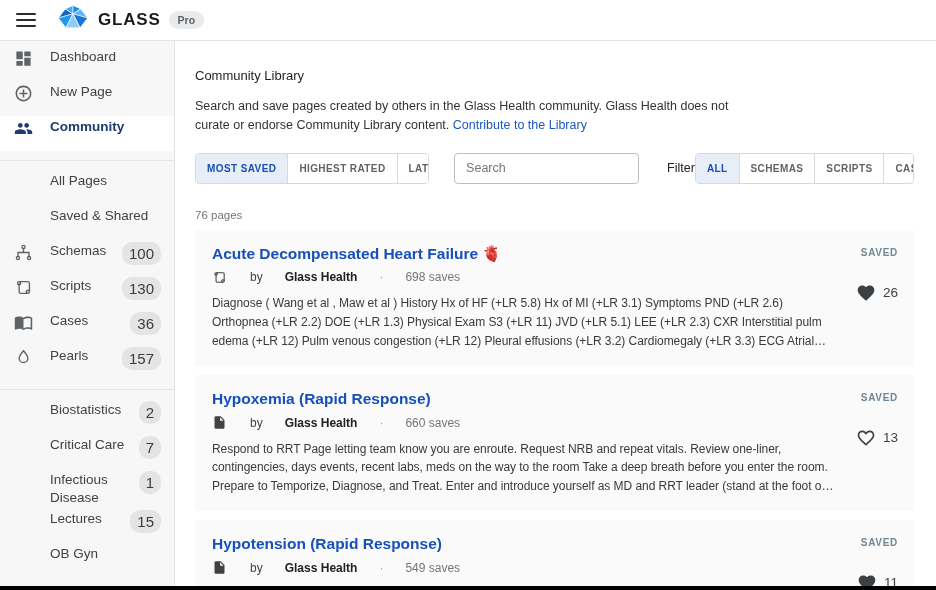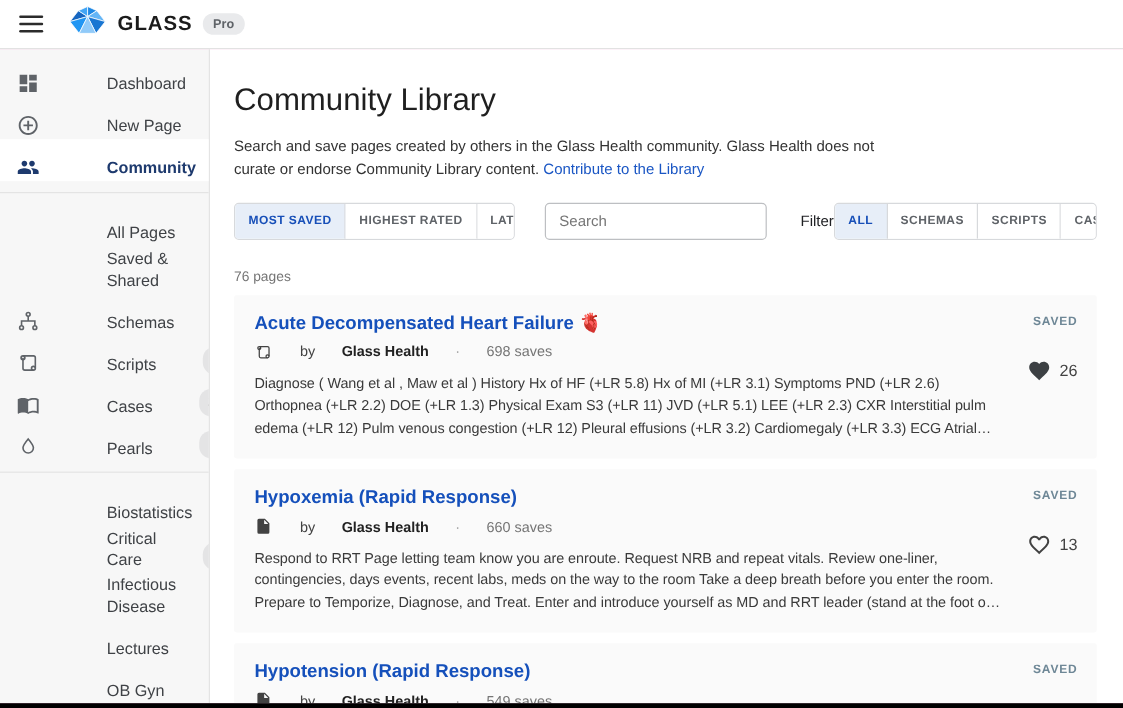--- a/index.html
+++ b/index.html
@@ -1,55 +1,55 @@
 <!DOCTYPE html>
 <html><head>
 <meta charset="utf-8">
 <style>
   * { box-sizing: border-box; margin: 0; padding: 0; }
   body { font-family: "Liberation Sans", "DejaVu Sans", sans-serif; background: #fff; }
-  .app { width: 936px; height: 590px; position: relative; overflow: hidden; background: #f9a8d4; }
+  .app { width: 936px; height: 590px; position: relative; overflow: hidden; background: #000000; }
 
   
   .topbar { height: 41px; display: flex; align-items: center; padding: 0 14px; gap: 14px;
             border-bottom: 1px solid #e2e2e2; background: #fff; }
   .hamburger { width: 20px; height: 14px; display: flex; flex-direction: column;
                justify-content: space-between; cursor: pointer; margin: 0 6px 0 2px; }
   .hamburger span { height: 2px; background: #2b2b2b; border-radius: 1px; }
   .brand-wrap { display: flex; align-items: center; gap: 8px; }
   .brand-name { font-size: 17px; font-weight: 800; letter-spacing: 0.8px; color: #1b1b1b; }
   .pro-badge { background: #e9eaec; color: #5f6368; font-size: 10.5px; font-weight: 600;
                border-radius: 10px; padding: 3px 9px; }
 
   
   .shell { display: flex; height: 545px; }
 
   
   .sidebar { width: 175px; background: #f7f7f7; border-right: 1px solid #e4e4e4;
              padding: 5px 0 0 0; flex-shrink: 0; overflow: hidden; }
-  .side-item { display: flex; align-items: flex-end; min-height: 35px; padding: 2px 13px;
-               cursor: pointer; gap: 39px; }
+  .side-item { display: flex; align-items: flex-start; min-height: 35px; padding: 2px 13px;
+               cursor: pointer; }
   .side-icon { width: 20px; height: 20px; display: inline-flex; align-items: center;
                justify-content: center; color: #5f6368; flex-shrink: 0; }
   .side-icon svg { width: 19px; height: 19px; }
   .side-label { margin-left: 17px; font-size: 13.5px; color: #3f4246; flex: 1; line-height: 1.3; }
   .side-badge { background: #e4e4e5; color: #3c3c3c; font-size: 15px; border-radius: 10px;
                 padding: 3px 7px; min-width: 22px; text-align: center; }
   .side-divider { border-top: 1px solid #e4e4e4; margin: 9px 0; }
   
   .grp-primary .side-item:nth-of-type(1) .side-icon { color: #5f6368; }
   .grp-primary .side-item.active { background: #ffffff; }
   .grp-primary .side-item.active .side-icon { color: #5e7a96; }
   .grp-primary .side-item.active .side-label { color: #5e7a96; }
   .grp-primary .side-item:nth-of-type(3) .side-icon { color: #1e3a6e; }
   .grp-primary .side-item:nth-of-type(3) .side-label { color: #1e3a6e; font-weight: 600; }
 
   
   .main { flex: 1; padding: 27px 22px 0 20px; background: #fff; overflow: hidden; }
-  .page-title { font-size: 26px; font-weight: 500; color: #1f1f1f; }
+  .page-title { font-size: 13px; font-weight: 500; color: #1f1f1f; }
   .intro { margin-top: 14px; font-size: 12.5px; line-height: 1.5; color: #333; max-width: 570px; }
   .intro a { color: #1a56c4; text-decoration: none; cursor: pointer; }
 
   .toolbar { display: flex; align-items: center; margin-top: 18px; }
   .btn-group { display: flex; border: 1px solid #d7d9dc; border-radius: 4px; overflow: hidden;
                background: #fff; height: 31px; }
   .btn-group button { padding: 0 11px; font-family: inherit; font-size: 10px; font-weight: 700;
                       letter-spacing: 0.4px; color: #5f6368; background: #fff; border: none;
                       border-right: 1px solid #d7d9dc; cursor: pointer; white-space: nowrap; }
   .btn-group button:last-child { border-right: none; }

